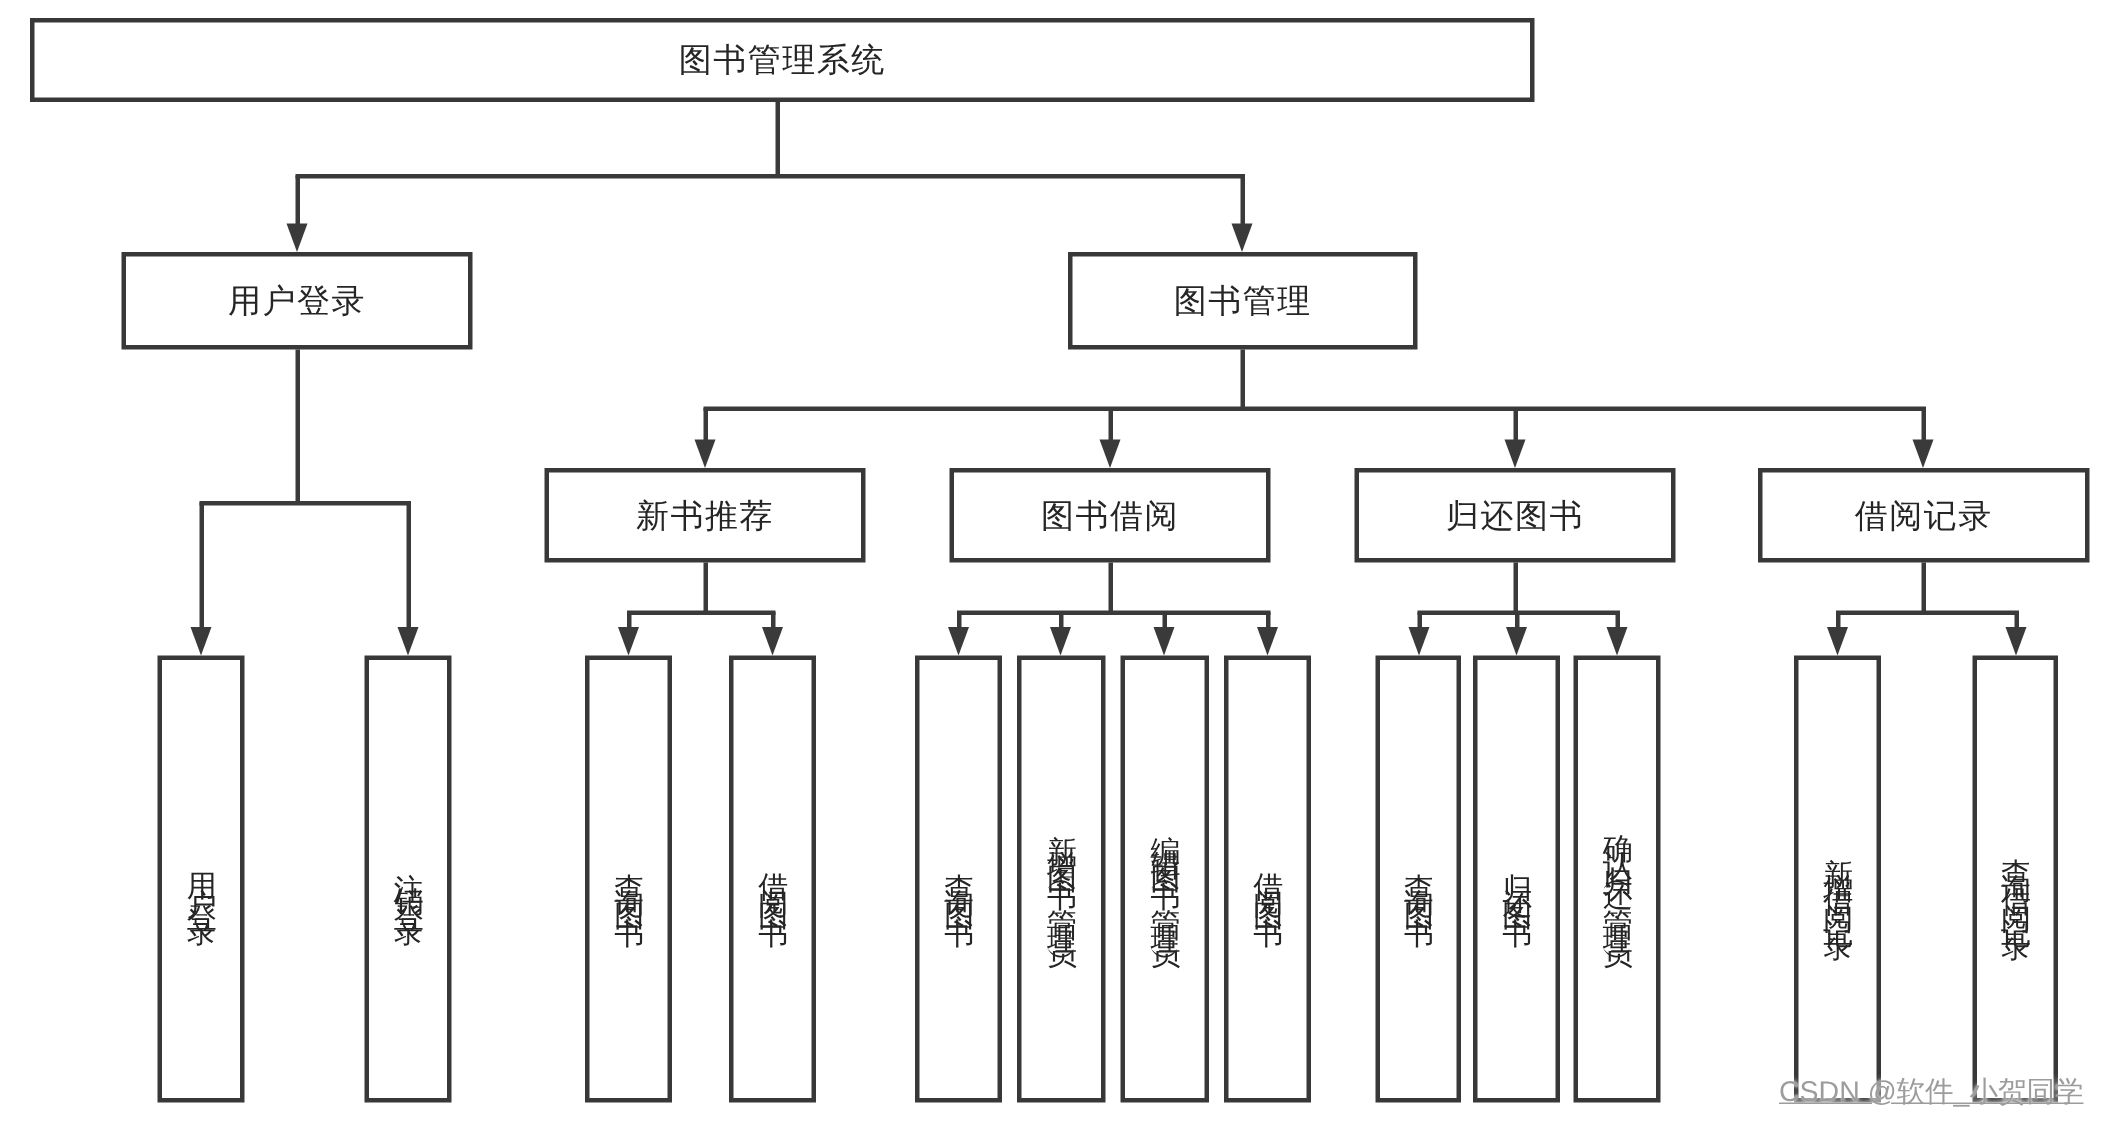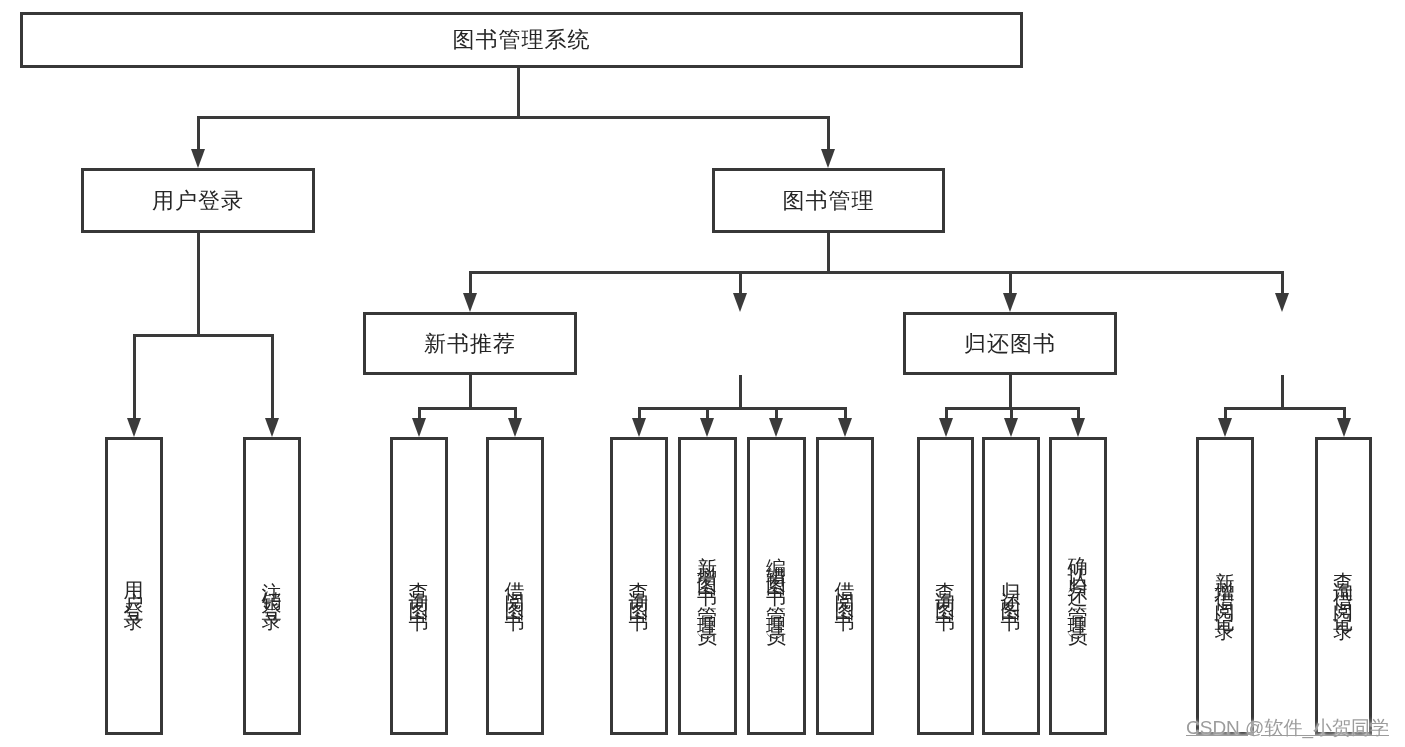--- a/index.html
+++ b/index.html
@@ -35,22 +35,28 @@
   <div class="box hlabel" style="left:81px;top:168px;width:234px;height:65px">
     <span>用户登录</span>
   </div>
   <div class="box hlabel" style="left:712px;top:168px;width:233px;height:65px">
     <span>图书管理</span>
   </div>
 
   <div class="box hlabel" style="left:363px;top:312px;width:214px;height:63px">
     <span>新书推荐</span>
   </div>
+  <div class="box hlabel" style="left:633px;top:312px;width:214px;height:63px">
+    <span>图书借阅</span>
+  </div>
   <div class="box hlabel" style="left:903px;top:312px;width:214px;height:63px">
     <span>归还图书</span>
+  </div>
+  <div class="box hlabel" style="left:1172px;top:312px;width:221px;height:63px">
+    <span>借阅记录</span>
   </div>
 
   <div class="box leaf" style="left:105px;top:437px;width:58px;height:298px">
     <span>用户登录</span>
   </div>
   <div class="box leaf" style="left:243px;top:437px;width:58px;height:298px">
     <span>注销登录</span>
   </div>
 
   <div class="box leaf" style="left:390px;top:437px;width:58px;height:298px">

